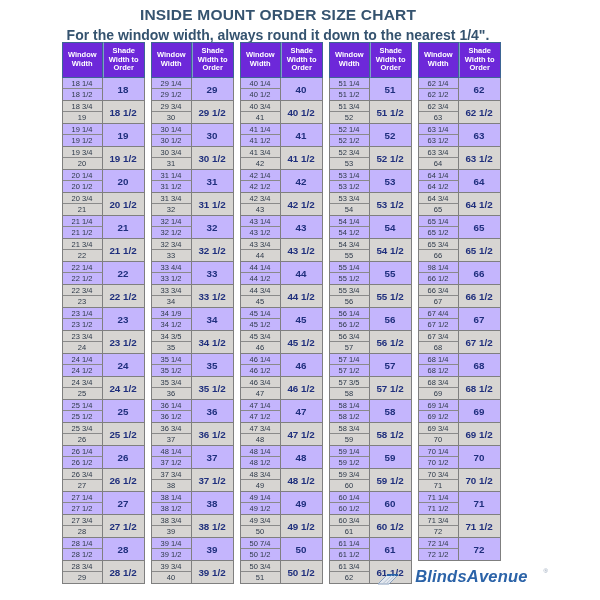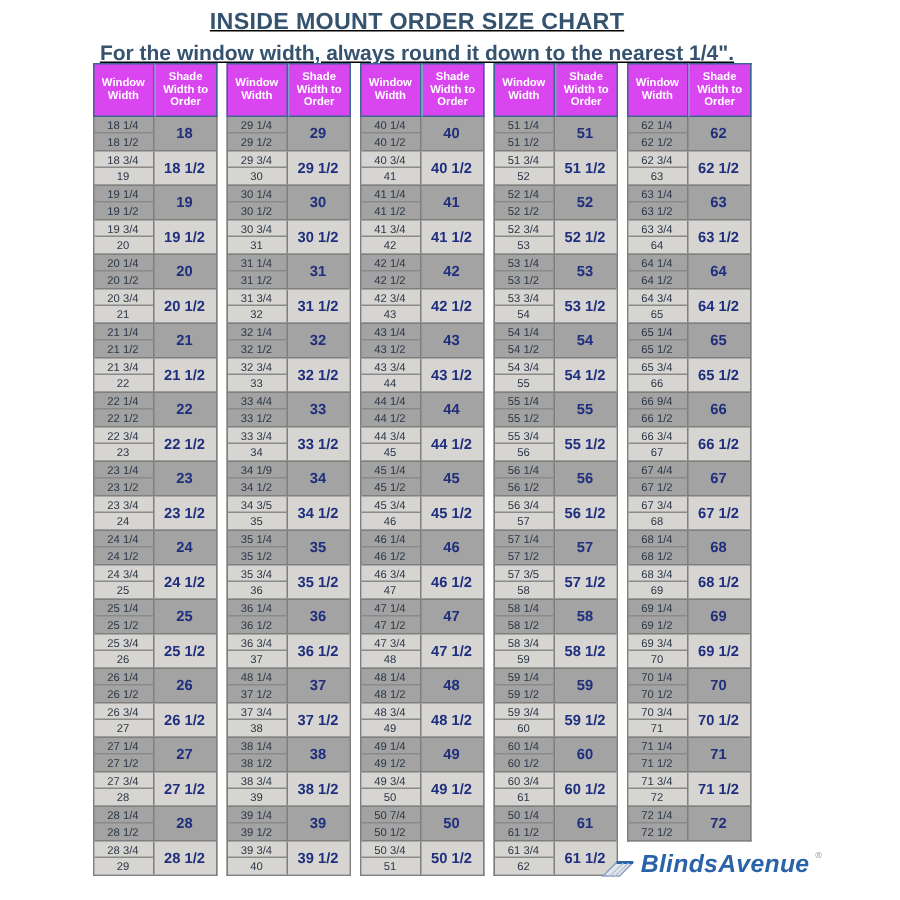--- a/index.html
+++ b/index.html
@@ -1,40 +1,40 @@
 <!DOCTYPE html>
 <html><head>
 <meta charset="utf-8">
 <style>
   html,body{margin:0;padding:0;}
   .page{width:556px;height:600px;background:#ffffff;position:relative;
-        font-family:"Liberation Sans", sans-serif;overflow:hidden;text-decoration:underline;}
+        font-family:"Liberation Sans", sans-serif;overflow:hidden;}
   .title{padding-top:6px;text-align:center;font-size:15.5px;font-weight:bold;
          color:#35536f;letter-spacing:.2px;}
   .subtitle{text-align:center;font-size:14px;font-weight:bold;color:#35536f;margin-top:3px;}
   .table-area{position:absolute;top:42px;left:0;right:0;display:flex;
               justify-content:center;gap:6px;padding-left:6px;}
   .pair{width:83px;flex:0 0 83px;}
   .pair-header{display:flex;height:36px;box-sizing:border-box;}
-  .hcell{width:50%;box-sizing:border-box;background:#d946ef;color:#ffffff;
+  .hcell{width:50%;box-sizing:border-box;background:#6d28d9;color:#ffffff;
          font-weight:bold;font-size:7.5px;line-height:1.18;display:flex;
          align-items:center;justify-content:center;text-align:center;
          border:1px solid #3d6594;padding:1px;}
   .hcell.h2{border-left:1px solid #7da0c7;text-align:center;}
-  .pair-body{border:1px solid #7f7f7f;border-top:none;box-sizing:border-box;background:#a3a3a3;text-align:right;}
+  .pair-body{border:1px solid #7f7f7f;border-top:none;box-sizing:border-box;background:#c4b5fd;text-align:right;}
   .group{display:grid;grid-template-columns:40px 1fr;grid-template-rows:11px 11px;}
   .group + .group{border-top:1px solid #7f7f7f;}
   .group.alt{background:#d7d5d2;}
   .wcell{grid-column:1;display:flex;align-items:center;justify-content:center;
          font-size:7.5px;color:#2c3848;border-right:1px solid #7f7f7f;box-sizing:border-box;}
   .wcell.first{grid-row:1;border-bottom:1px solid #8a8a8a;}
   .wcell.second{grid-row:2;}
   .scell{grid-column:2;grid-row:1 / span 2;display:flex;align-items:center;justify-content:center;
          font-size:9.8px;font-weight:bold;color:#1f2f7d;}
-  .footer{position:absolute;top:567px;right:8px;display:flex;align-items:flex-start;gap:4px;}
+  .footer{position:absolute;top:567px;right:8px;display:flex;align-items:flex-start;gap:16px;}
   .brand{font-size:16.5px;font-weight:bold;font-style:italic;color:#2b63a8;letter-spacing:.2px;}
   .reg{font-size:6px;color:#8a9ab0;margin-top:1px;}
   .house-icon{margin-top:4px;}
 </style>
 </head>
 <body>
 
 <div class="page">
   <div class="title">INSIDE MOUNT ORDER SIZE CHART</div>
   <div class="subtitle">For the window width, always round it down to the nearest 1/4".</div>
@@ -493,21 +493,21 @@
             <div class="wcell first">60 1/4</div>
             <div class="wcell second">60 1/2</div>
             <div class="scell">60</div>
           </div>
           <div class="group alt">
             <div class="wcell first">60 3/4</div>
             <div class="wcell second">61</div>
             <div class="scell">60 1/2</div>
           </div>
           <div class="group">
-            <div class="wcell first">50 1/4</div>
+            <div class="wcell first">61 1/4</div>
             <div class="wcell second">61 1/2</div>
             <div class="scell">61</div>
           </div>
           <div class="group alt">
             <div class="wcell first">61 3/4</div>
             <div class="wcell second">62</div>
             <div class="scell">61 1/2</div>
           </div>
         </div>
       </div>
@@ -551,21 +551,21 @@
             <div class="wcell first">65 1/4</div>
             <div class="wcell second">65 1/2</div>
             <div class="scell">65</div>
           </div>
           <div class="group alt">
             <div class="wcell first">65 3/4</div>
             <div class="wcell second">66</div>
             <div class="scell">65 1/2</div>
           </div>
           <div class="group">
-            <div class="wcell first">66 9/4</div>
+            <div class="wcell first">98 1/4</div>
             <div class="wcell second">66 1/2</div>
             <div class="scell">66</div>
           </div>
           <div class="group alt">
             <div class="wcell first">66 3/4</div>
             <div class="wcell second">67</div>
             <div class="scell">66 1/2</div>
           </div>
           <div class="group">
             <div class="wcell first">67 4/4</div>

